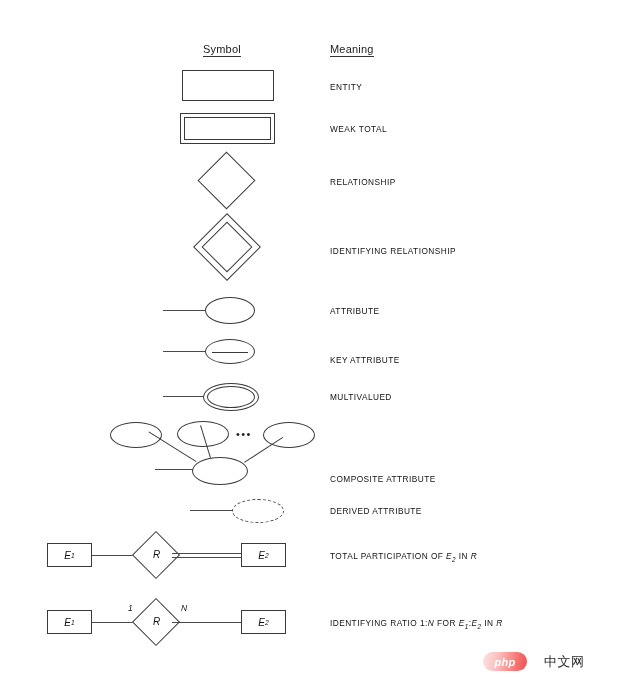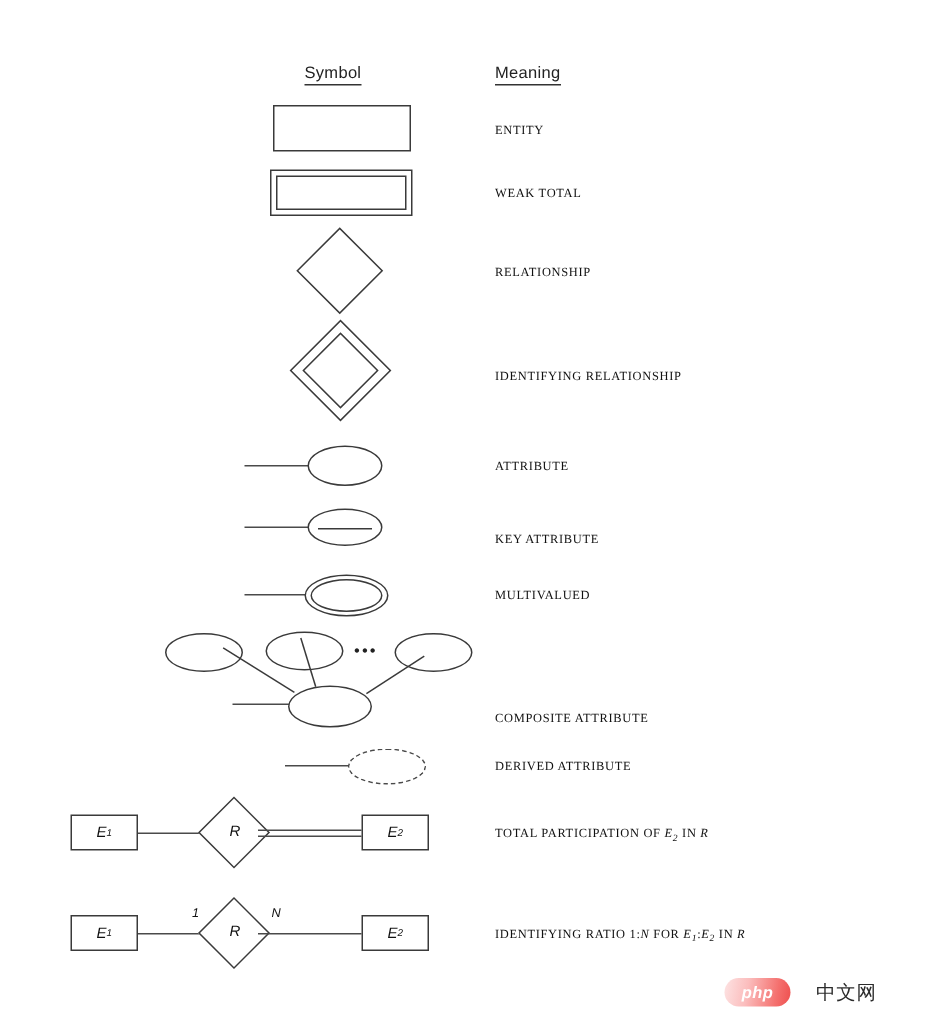--- a/index.html
+++ b/index.html
@@ -15,21 +15,21 @@
     position:absolute;font-size:11px;color:#222;
     border-bottom:1px solid #333;padding-bottom:1px;
     letter-spacing:.2px;
   }
   #head-symbol{left:203px;top:28px;}
   #head-meaning{left:330px;top:28px;}
 
   
   .meaning{
     position:absolute;left:330px;font-size:8.3px;color:#111;
-    letter-spacing:.45px;white-space:nowrap;font-family:Liberation Serif, serif;
+    letter-spacing:.45px;white-space:nowrap;
   }
   .meaning i{font-style:italic;}
   .meaning sub{font-size:6.4px;font-style:italic;}
 
   
   .box{position:absolute;border:1px solid #3a3a3a;background:#fff;box-sizing:border-box;}
   .line{position:absolute;background:#4a4a4a;height:1px;}
 
   .dia{position:absolute;box-sizing:border-box;border:1px solid #3a3a3a;
        transform:rotate(45deg);background:#fff;}

